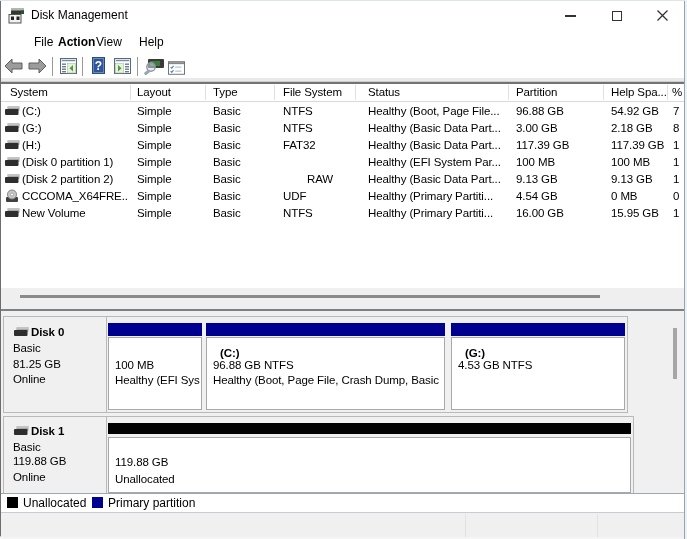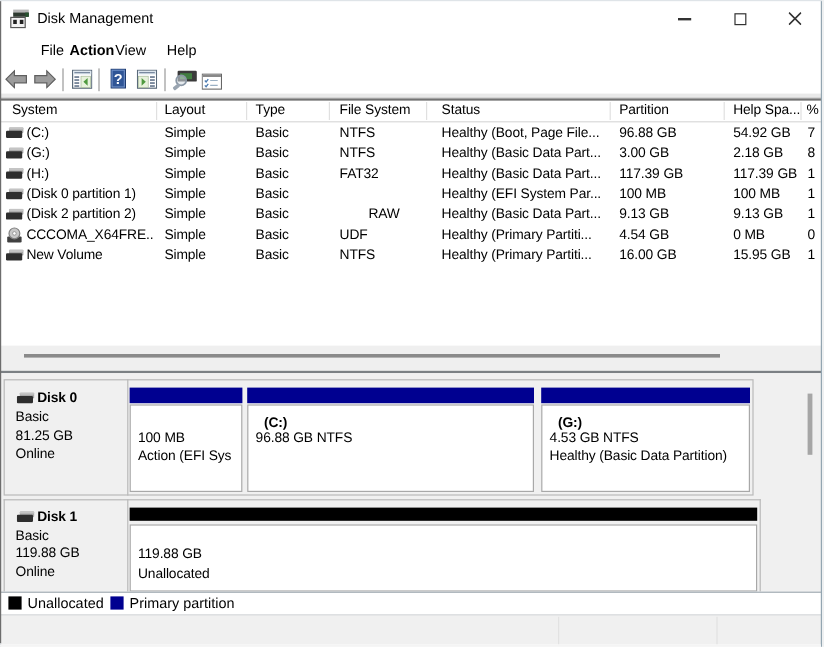--- a/index.html
+++ b/index.html
@@ -220,32 +220,32 @@
   <rect x="0" y="3" width="13.5" height="6" rx="1" fill="#2e2e2e"></rect>
 </svg>
 <div class="row-text" style="left:31px;top:326px;font-weight:bold;">Disk 0</div>
 <div class="row-text" style="left:13px;top:342px;">Basic</div>
 <div class="row-text" style="left:13px;top:357.5px;">81.25 GB</div>
 <div class="row-text" style="left:13px;top:373px;">Online</div>
 
 <div class="abs" style="left:108px;top:323px;width:94px;height:12.5px;background:#000090;"></div>
 <div class="abs" style="left:108px;top:336.5px;width:94px;height:73px;background:#fff;border:1px solid #a8a8a8;box-sizing:border-box;overflow:hidden;">
   <div class="row-text" style="left:6px;top:21px;">100 MB</div>
-  <div class="row-text" style="left:6px;top:36.5px;">Action (EFI Sys</div>
+  <div class="row-text" style="left:6px;top:36.5px;">Healthy (EFI Sys</div>
 </div>
 <div class="abs" style="left:206px;top:323px;width:238.5px;height:12.5px;background:#000090;"></div>
 <div class="abs" style="left:206px;top:336.5px;width:238.5px;height:73px;background:#fff;border:1px solid #a8a8a8;box-sizing:border-box;overflow:hidden;">
   <div class="row-text" style="left:13px;top:9px;font-weight:bold;">(C:)</div>
   <div class="row-text" style="left:6px;top:21px;">96.88 GB NTFS</div>
+  <div class="row-text" style="left:6px;top:36.5px;">Healthy (Boot, Page File, Crash Dump, Basic</div>
 </div>
 <div class="abs" style="left:451px;top:323px;width:174px;height:12.5px;background:#000090;"></div>
 <div class="abs" style="left:451px;top:336.5px;width:174px;height:73px;background:#fff;border:1px solid #a8a8a8;box-sizing:border-box;overflow:hidden;">
   <div class="row-text" style="left:13px;top:9px;font-weight:bold;">(G:)</div>
   <div class="row-text" style="left:6px;top:21px;">4.53 GB NTFS</div>
-  <div class="row-text" style="left:6px;top:36.5px;">Healthy (Basic Data Partition)</div>
 </div>
 
 <div class="abs" style="left:3px;top:416px;width:631px;height:77px;border:1px solid #b9b9b9;border-bottom:none;box-sizing:border-box;"></div>
 <div class="abs" style="left:106px;top:416px;width:1px;height:77px;background:#b9b9b9;"></div>
 <svg class="abs" style="left:14px;top:426px;" width="15" height="10" viewBox="0 0 15 10">
   <rect x="2.5" y="0" width="12" height="5" rx="1" fill="#a8a8a8"></rect>
   <rect x="2.5" y="0" width="12" height="2" rx="1" fill="#c4c4c4"></rect>
   <rect x="0" y="3" width="13.5" height="6" rx="1" fill="#2e2e2e"></rect>
 </svg>
 <div class="row-text" style="left:31px;top:425px;font-weight:bold;">Disk 1</div>

